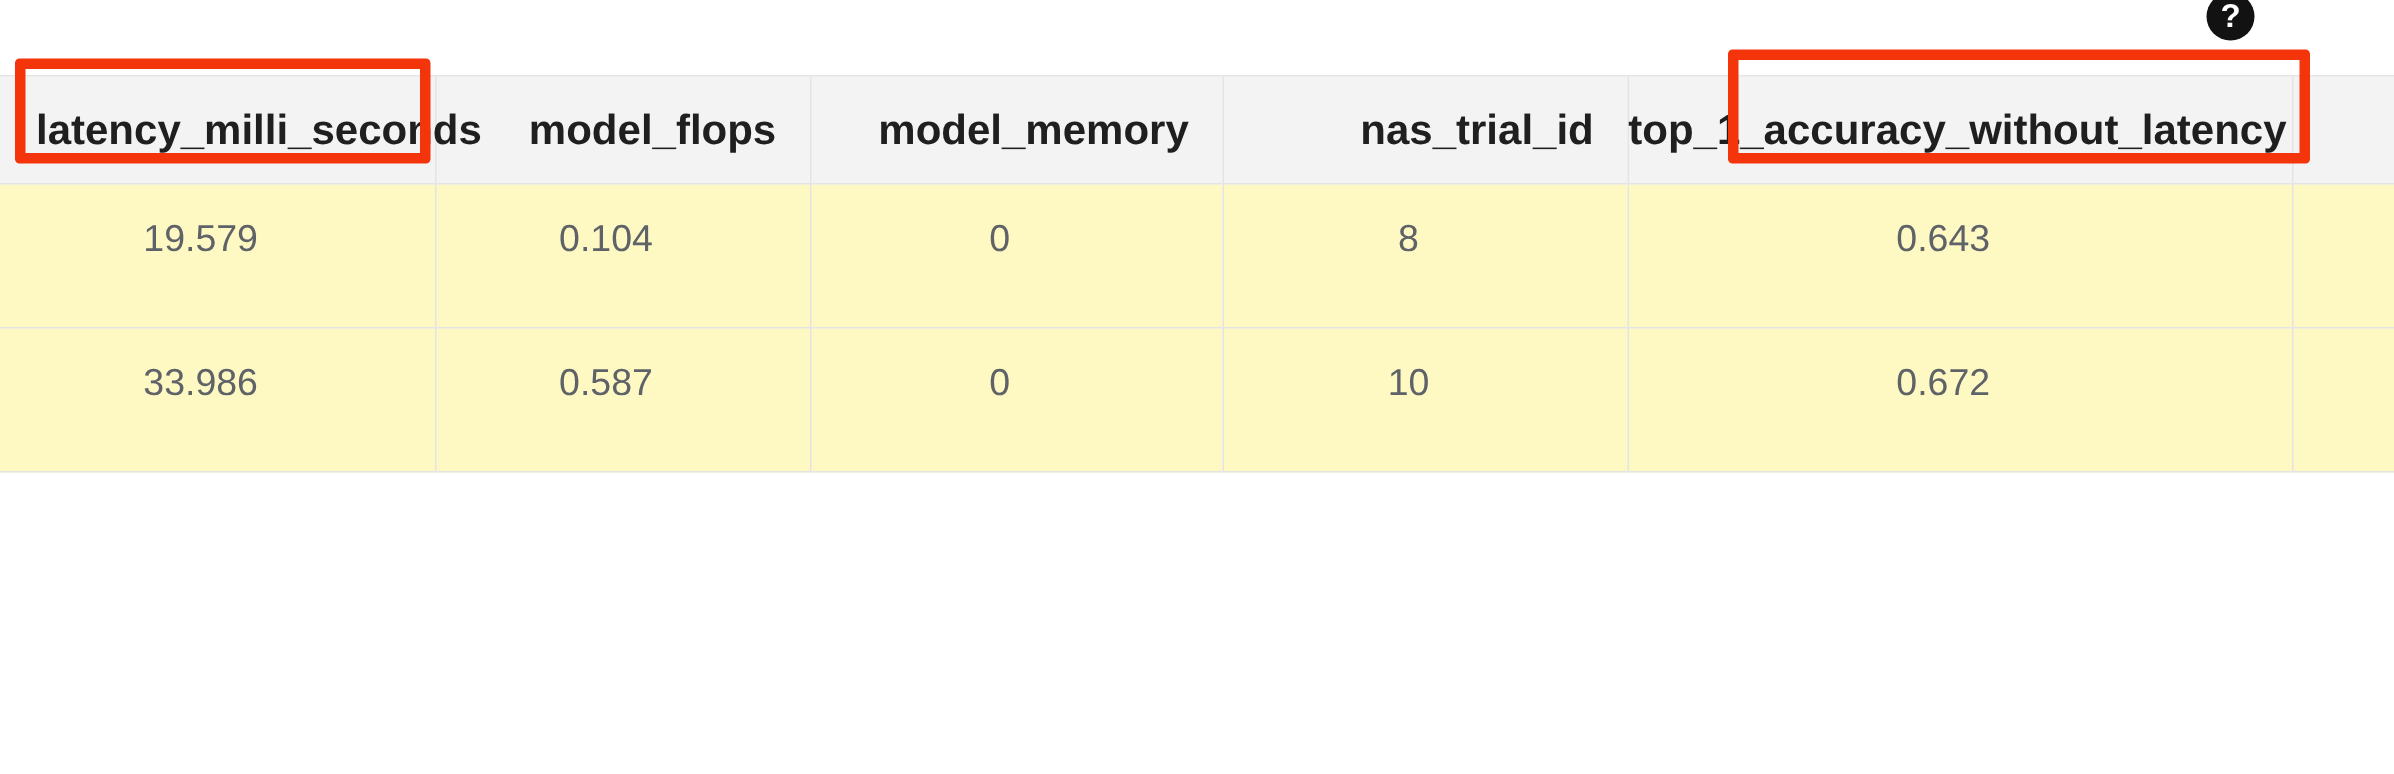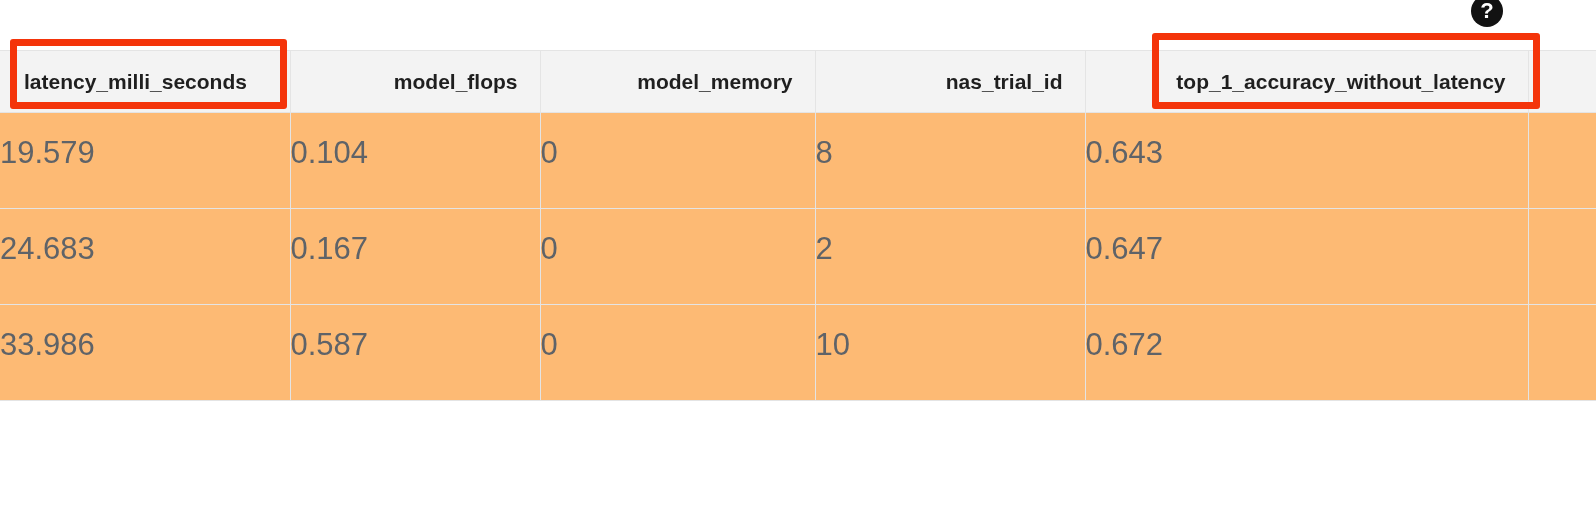--- a/index.html
+++ b/index.html
@@ -52,49 +52,49 @@
     table-layout: fixed;
   }
 
   table.data-table thead tr {
     background: #f3f3f3;
     border-top: 1px solid #e4e4e4;
     border-bottom: 1px solid #e4e4e4;
   }
 
   table.data-table th {
-    height: 62px;
+    height: 72px;
     padding: 0 22px 0 0;
-    font-size: 21px;
+    font-size: 28px;
     font-weight: bold;
     color: #1f1f1f;
     text-align: right;
     white-space: nowrap;
     vertical-align: middle;
     box-sizing: border-box;
     border-right: 1px solid #e4e4e4;
     cursor: pointer;
   }
   table.data-table th.col-first {
     text-align: left;
     padding: 0 0 0 24px;
   }
 
   table.data-table tbody td {
     height: 96px;
     padding: 0 22px 0 0;
-    font-size: 31px;
+    font-size: 25px;
     color: #5f6368;
-    text-align: left;
+    text-align: center;
     vertical-align: top;
     padding-top: 22px;
     box-sizing: border-box;
     border-bottom: 1px solid #e4e4e4;
     border-right: 1px solid #e4e4e4;
-    background: #fdba74;
+    background: #fef9c3;
   }
   table.data-table tbody tr:last-child td {
     border-bottom: 1px solid #e4e4e4;
   }
 
   
   col.c0 { width: 290px; }
   col.c1 { width: 250px; }
   col.c2 { width: 275px; }
   col.c3 { width: 270px; }
@@ -152,28 +152,20 @@
       <tbody>
         <tr>
           <td>19.579</td>
           <td>0.104</td>
           <td>0</td>
           <td>8</td>
           <td>0.643</td>
           <td></td>
         </tr>
         <tr>
-          <td>24.683</td>
-          <td>0.167</td>
-          <td>0</td>
-          <td>2</td>
-          <td>0.647</td>
-          <td></td>
-        </tr>
-        <tr>
           <td>33.986</td>
           <td>0.587</td>
           <td>0</td>
           <td>10</td>
           <td>0.672</td>
           <td></td>
         </tr>
       </tbody>
     </table>
   </div>

